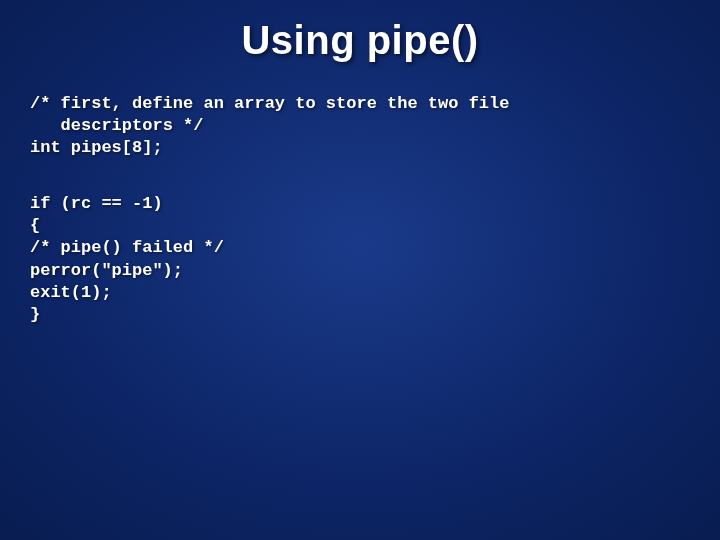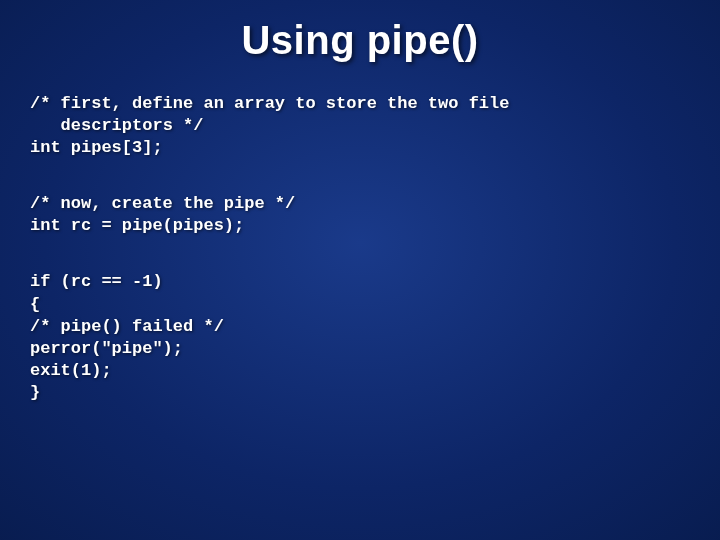--- a/index.html
+++ b/index.html
@@ -36,22 +36,20 @@
   .block { margin-bottom: 34px; }
   .block:last-child { margin-bottom: 16px; }
 </style>
 </head>
 <body>
 
 <div class="slide">
   <h1 class="title">Using pipe()</h1>
   <div class="code block">/* first, define an array to store the two file
    descriptors */
-int pipes[3];</div>
-  <div class="code block">/* now, create the pipe */
-int rc = pipe(pipes);</div>
+int pipes[8];</div>
   <div class="code block">if (rc == -1)
 {
 /* pipe() failed */
 perror("pipe");
 exit(1);
 }</div>
 </div>
 
 </body></html>

